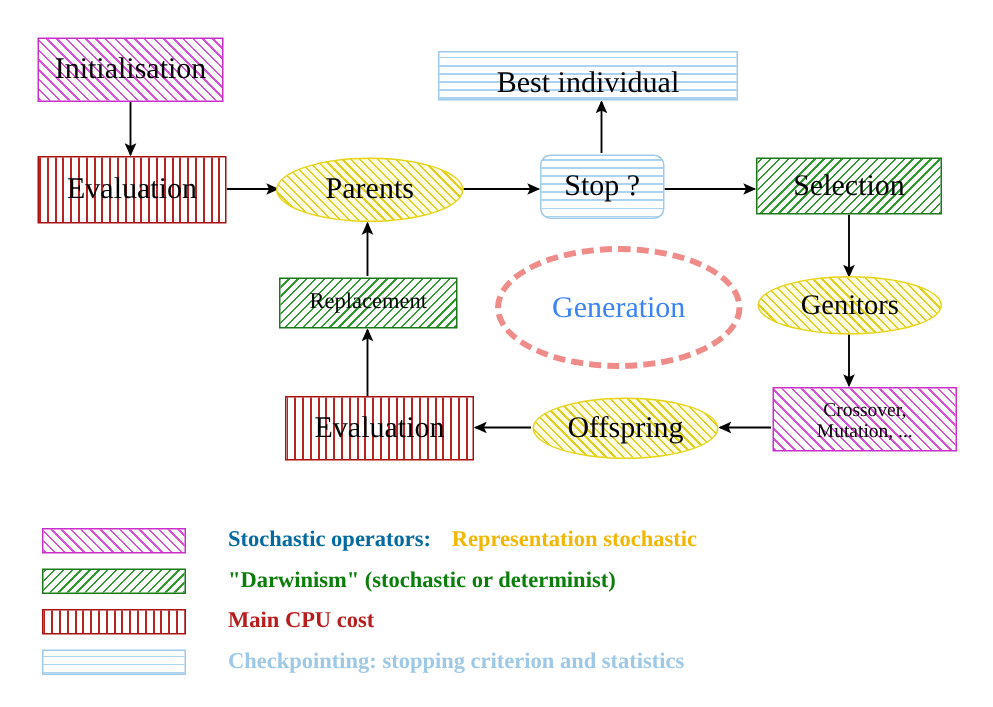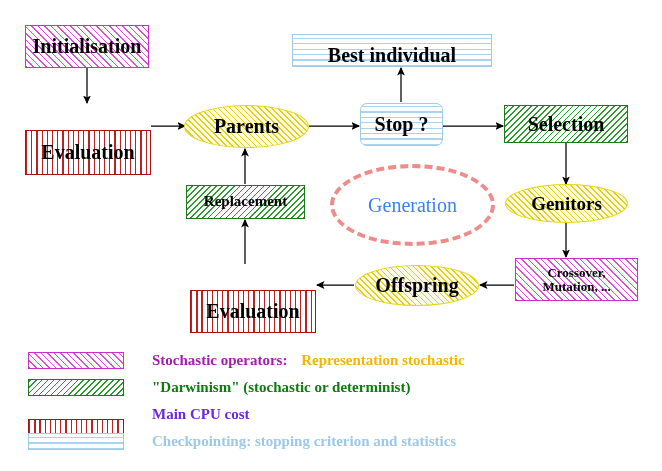--- a/index.html
+++ b/index.html
@@ -25,21 +25,20 @@
     position: absolute;
     box-sizing: border-box;
     display: flex;
     align-items: center;
     justify-content: center;
     text-align: center;
     color: #000000;
     font-family: "Liberation Serif", serif;
     line-height: 1.05;
     z-index: 3;
-    font-weight: bold;
   }
 
   
   .fill-magenta {
     border: 1.5px solid #cc2ecc;
     background-color: #ffffff;
     background-image: repeating-linear-gradient(
         45deg,
         #d84fd8 0px, #d84fd8 1.2px,
         rgba(255,255,255,0) 1.2px, rgba(255,255,255,0) 4.6px);
@@ -52,21 +51,20 @@
         #2f9b2f 0px, #2f9b2f 1.1px,
         rgba(255,255,255,0) 1.1px, rgba(255,255,255,0) 4.2px);
   }
   .fill-red {
     border: 1.5px solid #aa1111;
     background-color: #ffffff;
     background-image: repeating-linear-gradient(
         90deg,
         #bb2222 0px, #bb2222 1.3px,
         rgba(255,255,255,0) 1.3px, rgba(255,255,255,0) 5.2px);
-    margin-top: 26px;
   }
   .fill-blue {
     border: 1.3px solid #9fcbe8;
     background-color: #ffffff;
     background-image: repeating-linear-gradient(
         0deg,
         #a9d3ef 0px, #a9d3ef 1.2px,
         rgba(255,255,255,0) 1.2px, rgba(255,255,255,0) 5.4px);
   }
   .fill-yellow {
@@ -124,24 +122,24 @@
     box-sizing: border-box;
     flex: 0 0 auto;
   }
   .legend-text {
     margin-left: 28px;
     font-family: "Liberation Serif", serif;
     font-size: 15px;
     font-weight: bold;
     white-space: nowrap;
   }
-  .legend-text .t-magenta { color: #a21caf; }
+  .legend-text .t-magenta { color: #0369a1; }
   .legend-text .t-gold    { color: #f2b705; }
   .legend-text .t-green   { color: #0a7d0a; }
-  .legend-text .t-red     { color: #6d28d9; }
+  .legend-text .t-red     { color: #b91c1c; }
   .legend-text .t-lblue   { color: #9ec8e8; }
 </style>
 </head>
 <body>
 
 <div id="diagram">
 
   <svg id="arrows" viewBox="0 0 662 471" width="662" height="471">
     <defs>
       <marker id="ah" markerWidth="9" markerHeight="9" refX="7.5" refY="4.5" orient="auto" markerUnits="userSpaceOnUse">

